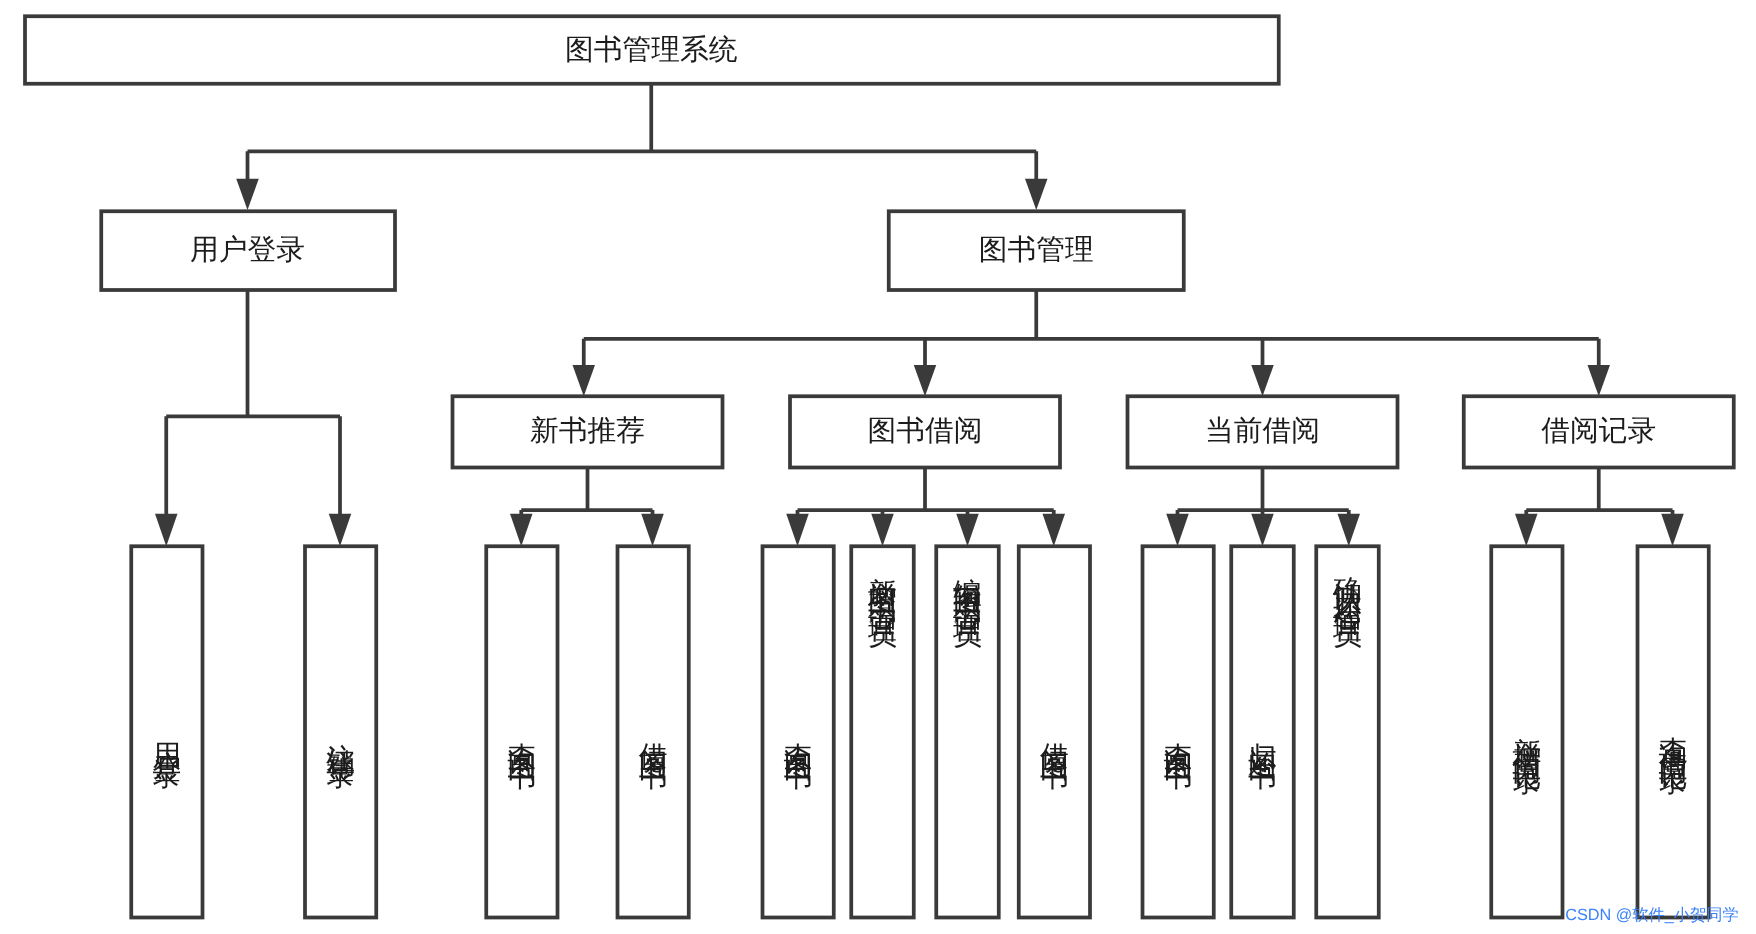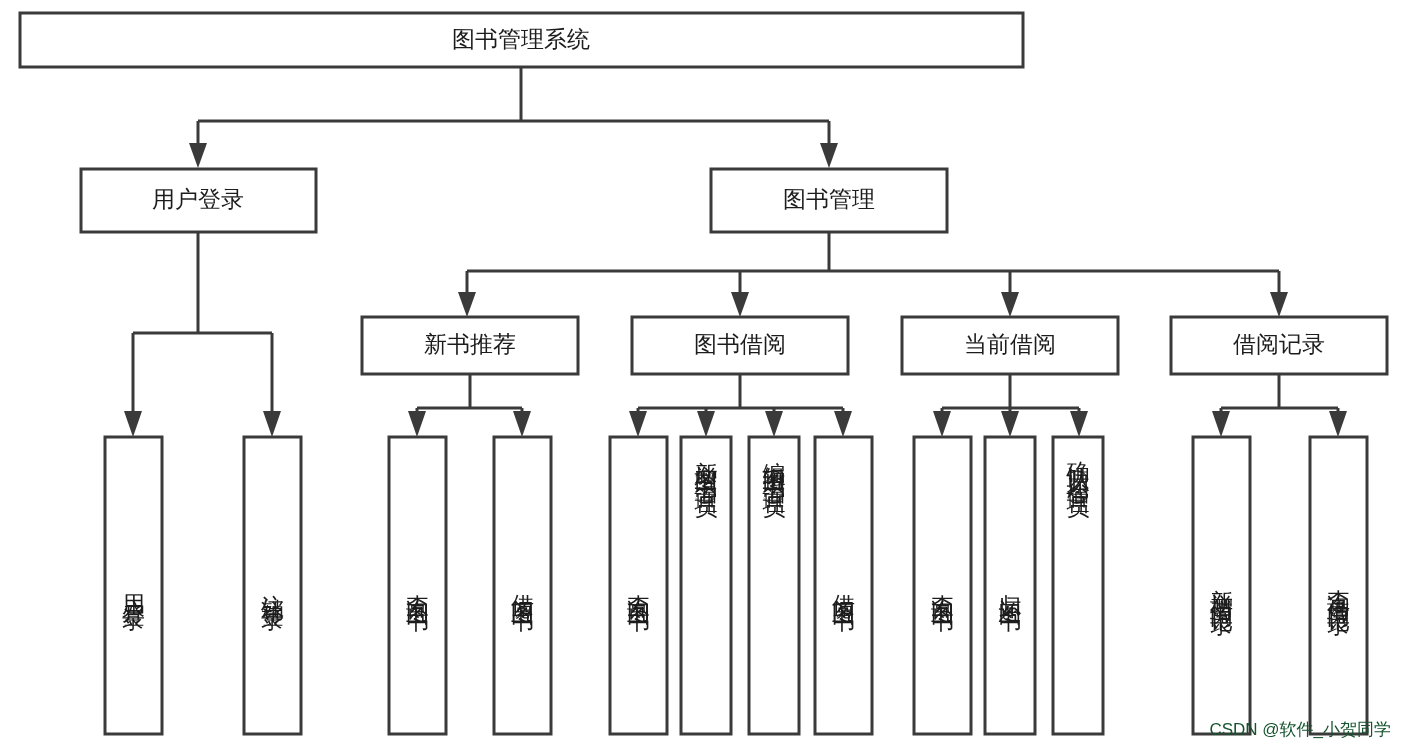--- a/index.html
+++ b/index.html
@@ -64,22 +64,22 @@
     text-align: center;
     white-space: nowrap;
     pointer-events: none;
     user-select: none;
   }
   .watermark {
     position: absolute;
     right: 14px;
     bottom: 6px;
     font-family: "Liberation Sans", "DejaVu Sans", sans-serif;
-    font-size: 17px;
-    color: #14532d;
+    font-size: 13px;
+    color: #3b82f6;
     white-space: nowrap;
     user-select: none;
   }
 </style>
 </head>
 <body>
 
 <div id="diagram-root">
 
   <svg class="flow" viewBox="0 0 1405 747" xmlns="http://www.w3.org/2000/svg">

